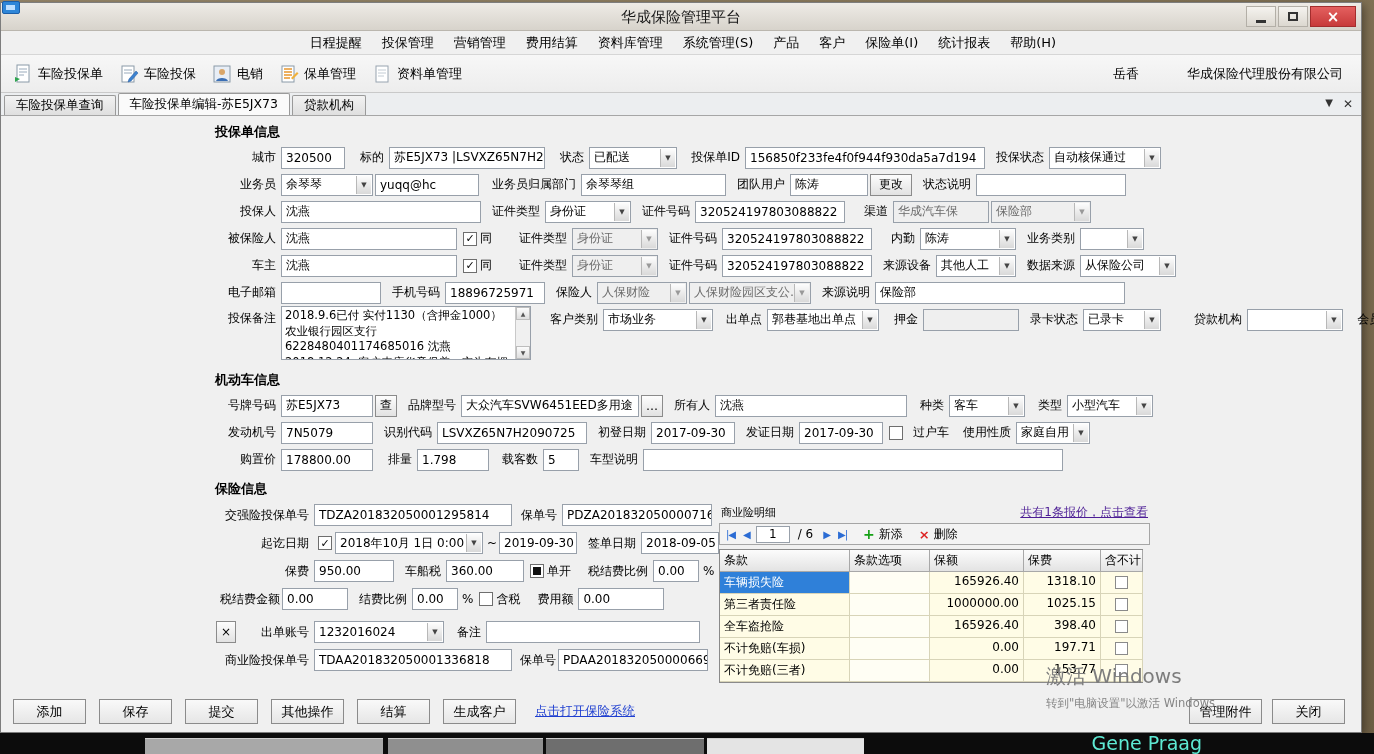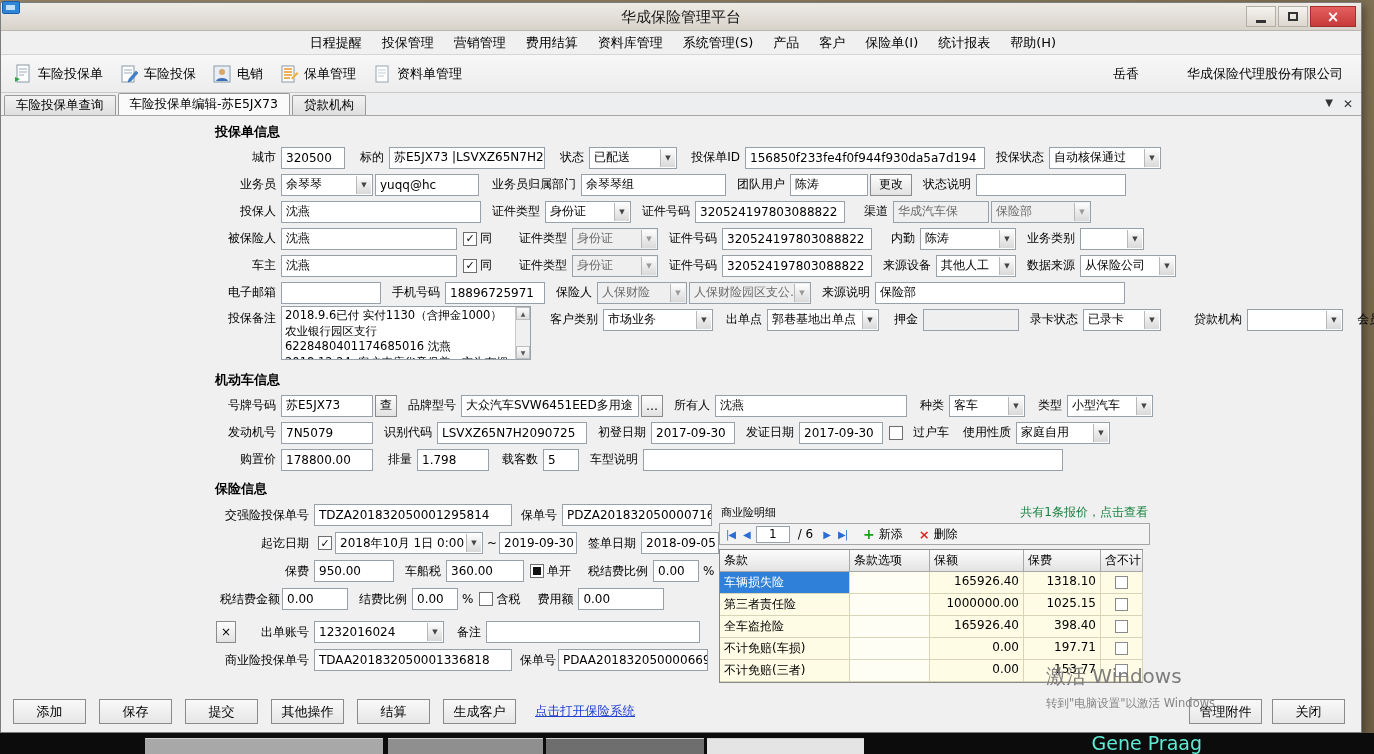--- a/index.html
+++ b/index.html
@@ -68,21 +68,21 @@
   .r-subrow { display:flex; align-items:center; height:27px; }
   
   .ins-wrap { display:flex; margin-left:213px; align-items:flex-start; }
   .ins-left { width:505px; flex:none; }
   .irow { display:flex; align-items:center; height:28px; }
   .irow.gaptop { margin-top:5px; }
   
   .panel { width:431px; flex:none; }
   .panel-head { display:flex; justify-content:space-between; align-items:center; height:22px; padding:0 2px; }
   .panel-title { font-size:11px; }
-  .quote-link { color:#15803d; font-size:12px; }
+  .quote-link { color:#4c1d95; text-decoration:underline; font-size:12px; }
   .pager { height:22px; border:1px solid #a5a5a5; background:#f3f3f3; display:flex; align-items:center; padding:0 4px; gap:4px; }
   .nav { color:#2b6cd4; font-size:10px; padding:0 2px; letter-spacing:-1px; }
   .pg-box { width:34px; height:17px; border:1px solid #98a0aa; background:#fff; display:flex; align-items:center; justify-content:center; }
   .pg-total { padding:0 4px; }
   .plus { color:#15a015; font-weight:bold; font-size:14px; padding-left:10px; }
   .delx { color:#d22; font-weight:bold; font-size:13px; padding-left:12px; }
   .dtable { margin-top:4px; display:grid; grid-template-columns:130px 80px 94px 77px 42px;
             border:1px solid #8a8a8a; border-right:none; width:424px; }
   .hcell { background:linear-gradient(#fcfcfc,#e3e3e3); border-right:1px solid #a8a8a8; border-bottom:1px solid #a8a8a8;
            padding:2px 4px; height:22px; white-space:nowrap; overflow:hidden; }
@@ -409,21 +409,21 @@
         <span class="ctl" style="width:92px">7N5079</span>
         <span class="lbl" style="width:62px">识别代码</span>
         <span class="ctl" style="width:150px">LSVXZ65N7H2090725</span>
         <span class="lbl" style="width:62px">初登日期</span>
         <span class="ctl" style="width:84px">2017-09-30</span>
         <span class="lbl" style="width:62px">发证日期</span>
         <span class="ctl" style="width:84px">2017-09-30</span>
         <span class="chk"></span>
         <span class="lbl" style="width:48px;text-align:right;padding-left:0">过户车</span>
         <span class="lbl" style="width:62px">使用性质</span>
-        <span class="ctl sel" style="width:94px">
+        <span class="ctl sel" style="width:74px">
             <span>家庭自用</span>
             <span class="dd">▼</span>
           </span>
       </div>
 
       <div class="frow">
         <span class="lbl" style="width:70px">购置价</span>
         <span class="ctl" style="width:92px">178800.00</span>
         <span class="lbl" style="width:42px">排量</span>
         <span class="ctl" style="width:72px">1.798</span>

